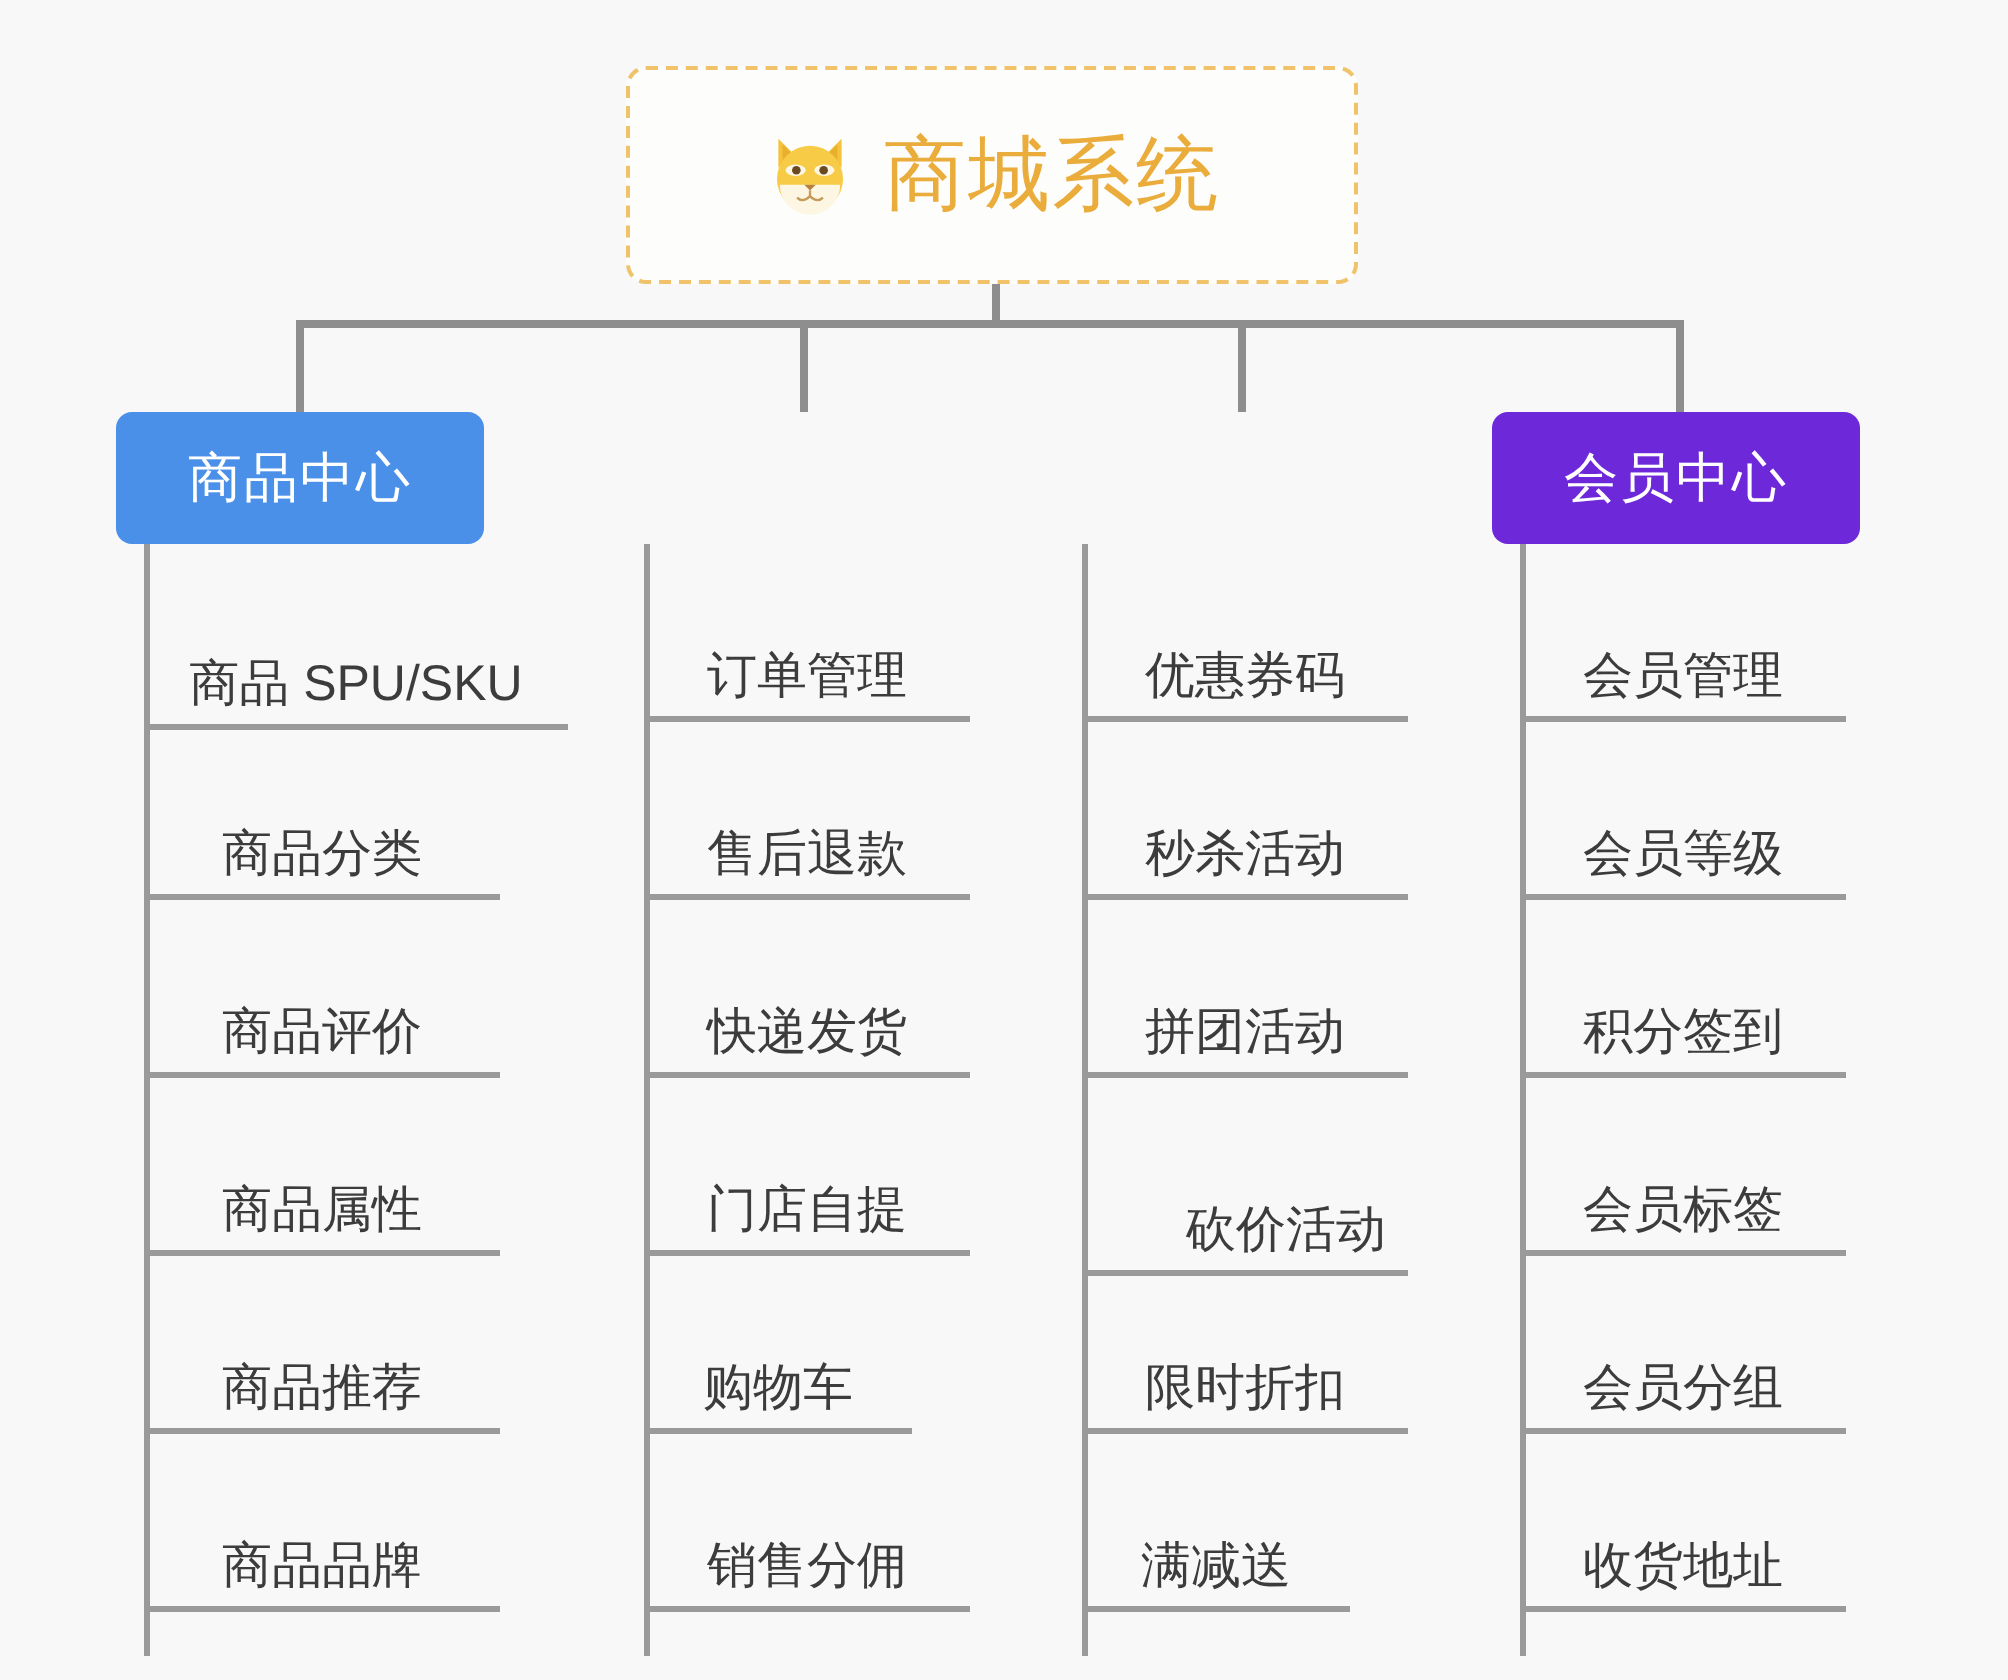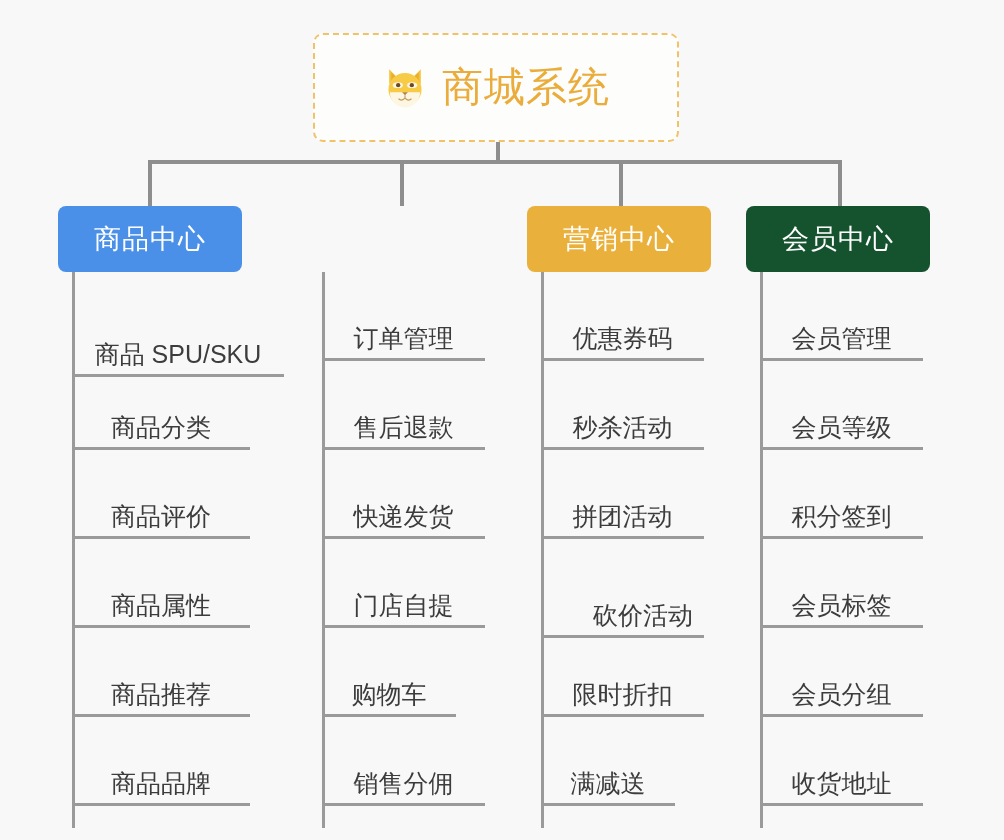--- a/index.html
+++ b/index.html
@@ -136,21 +136,21 @@
   <div class="line v-line" style="left:148px; top:160px; height:46px;"></div>
   <div class="line v-line" style="left:400px; top:160px; height:46px;"></div>
   <div class="line v-line" style="left:619px; top:160px; height:46px;"></div>
   <div class="line v-line" style="left:838px; top:160px; height:46px;"></div>
 
   <div class="cat-box" style="left:58px; width:184px; background:#4a90e8;">
     <span>商品中心</span>
   </div>
   <div class="leaf-col" style="left:72px;">
     <div class="leaf-spine" style="height:556px;"></div>
-    <div class="leaf-item" style="top:16px;   width:212px; height:89px;justify-content:center;">
+    <div class="leaf-item" style="top:4px;   width:212px; height:89px;justify-content:center;">
       <span class="leaf-label">商品 SPU/SKU</span>
       </div>
     <div class="leaf-item" style="top:89px;  width:178px; height:89px;">
       <span class="leaf-label">商品分类</span>
       </div>
     <div class="leaf-item" style="top:178px; width:178px; height:89px;">
       <span class="leaf-label">商品评价</span>
       </div>
     <div class="leaf-item" style="top:267px; width:178px; height:89px;">
       <span class="leaf-label">商品属性</span>
@@ -178,23 +178,20 @@
       <span class="leaf-label">门店自提</span>
       </div>
     <div class="leaf-item" style="top:356px; width:134px; height:89px;">
       <span class="leaf-label">购物车</span>
       </div>
     <div class="leaf-item" style="top:445px; width:163px; height:89px;">
       <span class="leaf-label">销售分佣</span>
       </div>
   </div>
 
-  <div class="cat-box" style="left:527px; width:184px; background:#eab03c;">
-    <span>营销中心</span>
-  </div>
   <div class="leaf-col" style="left:541px;">
     <div class="leaf-spine" style="height:556px;"></div>
     <div class="leaf-item" style="top:0px;   width:163px; height:89px;">
       <span class="leaf-label">优惠券码</span>
       </div>
     <div class="leaf-item" style="top:89px;  width:163px; height:89px;">
       <span class="leaf-label">秒杀活动</span>
       </div>
     <div class="leaf-item" style="top:178px; width:163px; height:89px;">
       <span class="leaf-label">拼团活动</span>
@@ -203,21 +200,21 @@
       <span class="leaf-label">砍价活动</span>
       </div>
     <div class="leaf-item" style="top:356px; width:163px; height:89px;">
       <span class="leaf-label">限时折扣</span>
       </div>
     <div class="leaf-item" style="top:445px; width:134px; height:89px;">
       <span class="leaf-label">满减送</span>
       </div>
   </div>
 
-  <div class="cat-box" style="left:746px; width:184px; background:#14532d;">
+  <div class="cat-box" style="left:746px; width:184px; background:#6d28d9;">
     <span>会员中心</span>
   </div>
   <div class="leaf-col" style="left:760px;">
     <div class="leaf-spine" style="height:556px;"></div>
     <div class="leaf-item" style="top:0px;   width:163px; height:89px;">
       <span class="leaf-label">会员管理</span>
       </div>
     <div class="leaf-item" style="top:89px;  width:163px; height:89px;">
       <span class="leaf-label">会员等级</span>
       </div>

